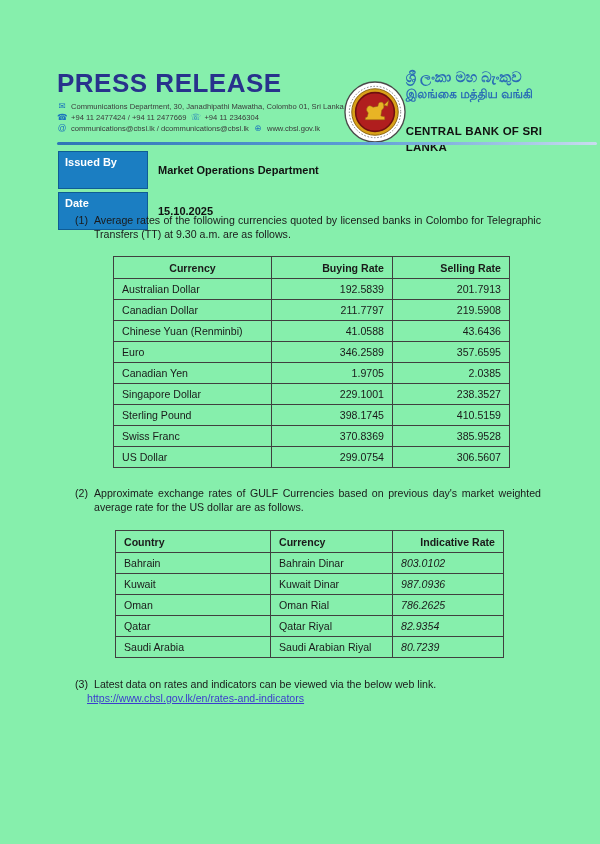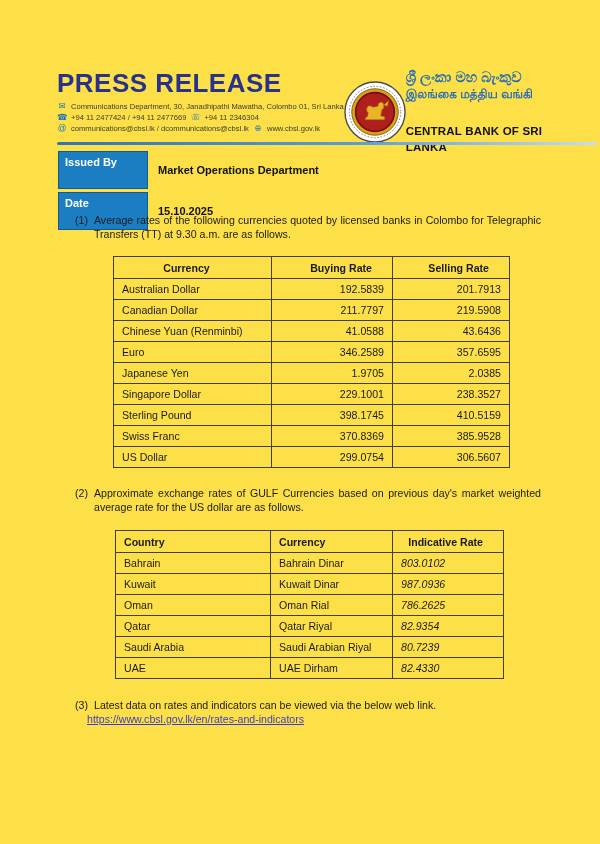--- a/index.html
+++ b/index.html
@@ -1,17 +1,17 @@
 <!DOCTYPE html>
 <html><head>
 <meta charset="utf-8">
 <style>
   html,body{margin:0;padding:0;background:#e8e8e8;}
   .page{
-    width:600px;height:844px;background:#fde047;position:relative;
+    width:600px;height:844px;background:#86efac;position:relative;
     font-family:"Liberation Sans","DejaVu Sans",sans-serif;color:#1a1a1a;
     margin:0 auto;overflow:hidden;box-shadow:0 0 4px rgba(0,0,0,.25);
   }
   
   .hdr{position:absolute;left:57px;top:68px;right:55px;display:flex;justify-content:space-between;}
   .hdr-left{width:300px;}
   .title{font-size:26px;font-weight:800;color:#28328c;letter-spacing:.5px;line-height:30px;margin-bottom:3px;}
   .contact-line{display:flex;align-items:center;gap:4px;font-size:7.6px;color:#3a3a3a;line-height:11px;white-space:nowrap;}
   .cicon{color:#1b75bc;font-size:8.5px;line-height:9px;display:inline-block;width:10px;text-align:center;}
   .hdr-right{display:flex;align-items:center;}
@@ -30,21 +30,21 @@
   .meta-value{margin-left:10px;font-size:11px;font-weight:bold;color:#111;align-self:center;}
   
   .body{position:absolute;left:75px;top:213px;width:466px;}
   .para{display:flex;font-size:10.6px;line-height:14px;color:#1a1a1a;}
   .para .num{flex:0 0 19px;}
   .para .ptext{flex:1;text-align:justify;}
   .weblink{display:block;margin-top:1px;font-size:10.6px;color:#3c3ccd;text-decoration:underline;padding-left:12px;}
   
   table{border-collapse:collapse;table-layout:fixed;font-size:10.6px;color:#1a1a1a;}
   th,td{border:1px solid #3f3f3f;overflow:hidden;white-space:nowrap;}
-  th{font-weight:bold;padding:5px 20px 4px 8px;}
+  th{font-weight:bold;padding:5px 8px 4px 8px;}
   td{padding:4px 8px;}
   .t1{margin:15px 0 0 38px;width:396px;}
   .t1 col:nth-child(1){width:158px;}
   .t1 col:nth-child(2){width:121px;}
   .t1 col:nth-child(3){width:117px;}
   .t1 th:nth-child(1){text-align:center;}
   .t1 th:nth-child(2),.t1 th:nth-child(3){text-align:right;}
   .t1 td:nth-child(1){text-align:left;}
   .t1 td:nth-child(2),.t1 td:nth-child(3){text-align:right;}
   .t2{margin:16px 0 0 40px;width:388px;}
@@ -150,21 +150,21 @@
             <td>Chinese Yuan (Renminbi)</td>
             <td>41.0588</td>
             <td>43.6436</td>
           </tr>
           <tr>
             <td>Euro</td>
             <td>346.2589</td>
             <td>357.6595</td>
           </tr>
           <tr>
-            <td>Japanese Yen</td>
+            <td>Canadian Yen</td>
             <td>1.9705</td>
             <td>2.0385</td>
           </tr>
           <tr>
             <td>Singapore Dollar</td>
             <td>229.1001</td>
             <td>238.3527</td>
           </tr>
           <tr>
             <td>Sterling Pound</td>
@@ -221,25 +221,20 @@
           <tr>
             <td>Qatar</td>
             <td>Qatar Riyal</td>
             <td>82.9354</td>
           </tr>
           <tr>
             <td>Saudi Arabia</td>
             <td>Saudi Arabian Riyal</td>
             <td>80.7239</td>
           </tr>
-          <tr>
-            <td>UAE</td>
-            <td>UAE Dirham</td>
-            <td>82.4330</td>
-          </tr>
         </tbody>
       </table>
 
     <div class="para gap2">
       <span class="num">(3)</span>
       <span class="ptext">Latest data on rates and indicators can be viewed via the below web link.</span>
     </div>
     <a class="weblink" href="#">https://www.cbsl.gov.lk/en/rates-and-indicators</a>
 
   </div>

